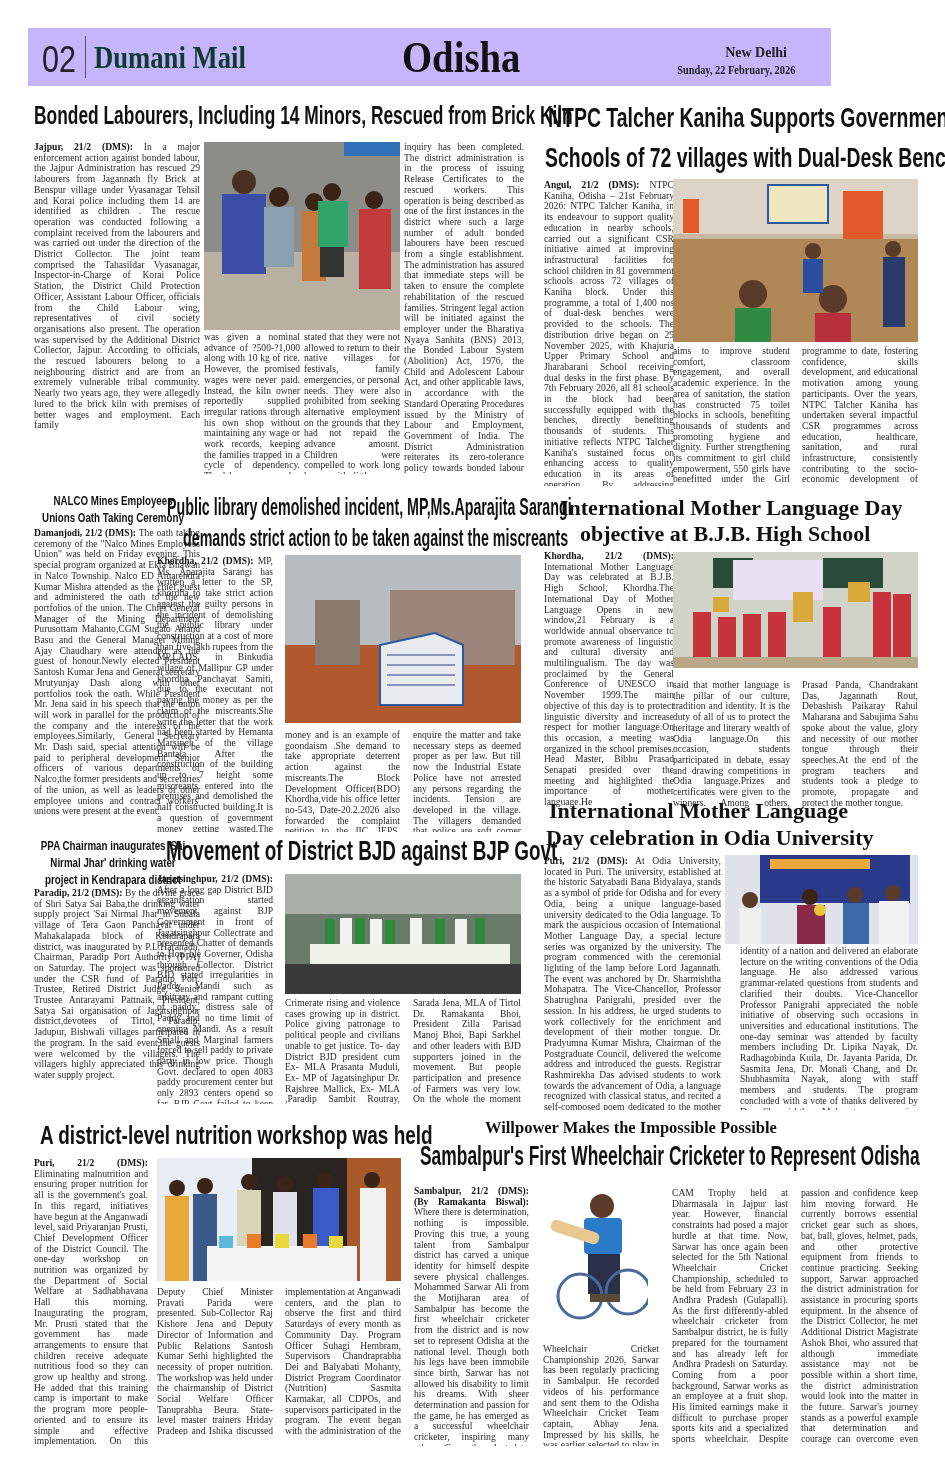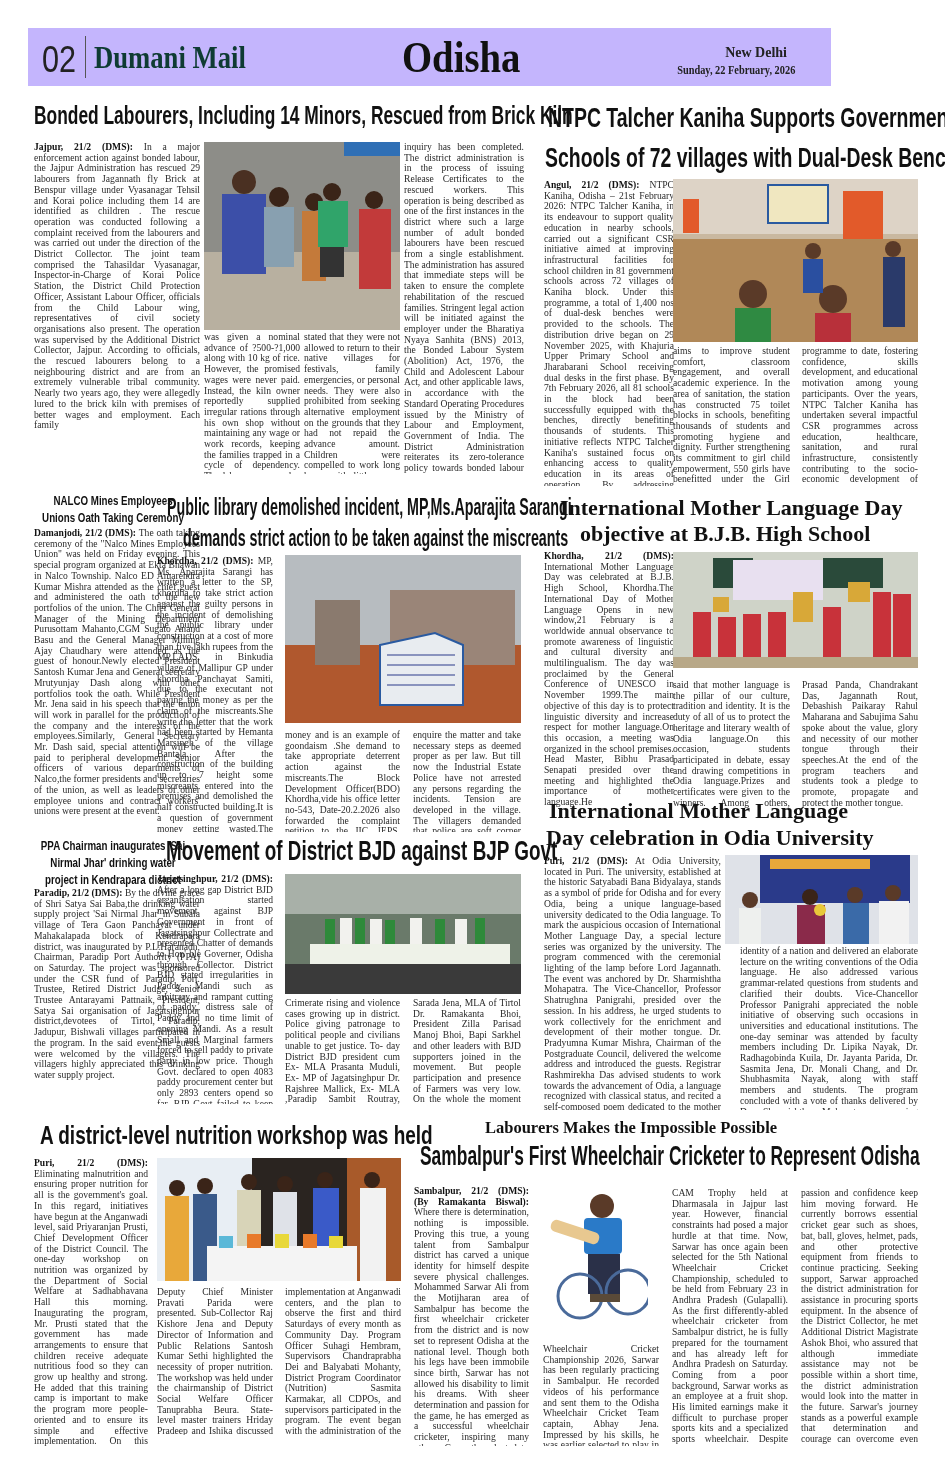--- a/index.html
+++ b/index.html
@@ -224,21 +224,21 @@
         <rect x="90" y="76" width="14" height="14" fill="#e87a2a"></rect>
         <rect x="118" y="76" width="14" height="14" fill="#e8d83a"></rect>
         <rect x="146" y="76" width="14" height="14" fill="#e87a2a"></rect>
         <rect x="172" y="78" width="14" height="12" fill="#e8d83a"></rect>
       </g>
   </svg>
 </div>
 <div class="col" style="left:157px;top:1287px;width:116px;height:148px;">Deputy Chief Minister Pravati Parida were presented. Sub-Collector Raj Kishore Jena and Deputy Director of Information and Public Relations Santosh Kumar Sethi highlighted the necessity of proper nutrition. The workshop was held under the chairmanship of District Social Welfare Officer Tanuprabha Beura. State-level master trainers Hriday Pradeep and Ishika discussed the benefits of nutrition initiatives, their</div>
 <div class="col" style="left:285px;top:1287px;width:116px;height:148px;">implementation at Anganwadi centers, and the plan to observe the first and third Saturdays of every month as Community Day. Program Officer Suhagi Hembram, Supervisors Chandraprabha Dei and Balyabati Mohanty, District Program Coordinator (Nutrition) Sasmita Karmakar, all CDPOs, and supervisors participated in the program. The event began with the administration of the Nutrition Pledge.</div>
 
-<div class="hl serifb" style="left:485px;top:1120px;font-size:16.5px;">Labourers Makes the Impossible Possible</div>
+<div class="hl serifb" style="left:485px;top:1120px;font-size:16.5px;">Willpower Makes the Impossible Possible</div>
 <div class="hl cond" style="left:420px;top:1143px;font-size:27px;transform:scaleX(.645);">Sambalpur's First Wheelchair Cricketer to Represent Odisha</div>
 <div class="col" style="left:414px;top:1186px;width:115px;height:260px;">
   <b>Sambalpur, 21/2 (DMS): (By Ramakanta Biswal):</b> <span>Where there is determination, nothing is impossible. Proving this true, a young talent from Sambalpur district has carved a unique identity for himself despite severe physical challenges. Mohammed Sarwar Ali from the Motijharan area of Sambalpur has become the first wheelchair cricketer from the district and is now set to represent Odisha at the national level. Though both his legs have been immobile since birth, Sarwar has not allowed his disability to limit his dreams. With sheer determination and passion for the game, he has emerged as a successful wheelchair cricketer, inspiring many others. Currently selected to represent Odisha in the 5th National</span>
 </div>
 <div class="photo" style="left:540px;top:1188px;width:108px;height:138px;">
   <svg width="108" height="138" viewBox="0 0 108 138">
     <rect width="108" height="138" fill="#fff"></rect>
     <circle cx="62" cy="18" r="12" fill="#5a3a28"></circle>
     <rect x="44" y="30" width="38" height="36" rx="4" fill="#2a7ac8"></rect>
     <rect x="48" y="66" width="32" height="40" fill="#2a3048"></rect>

